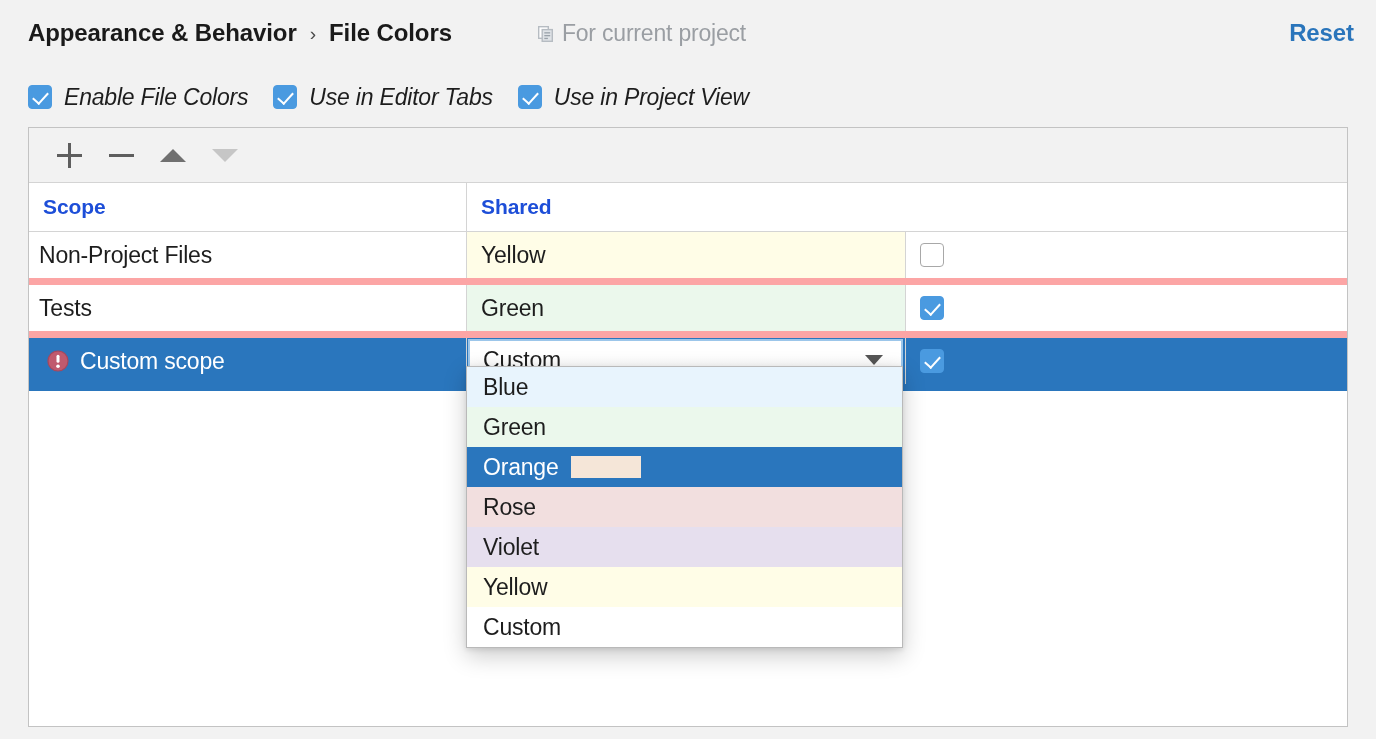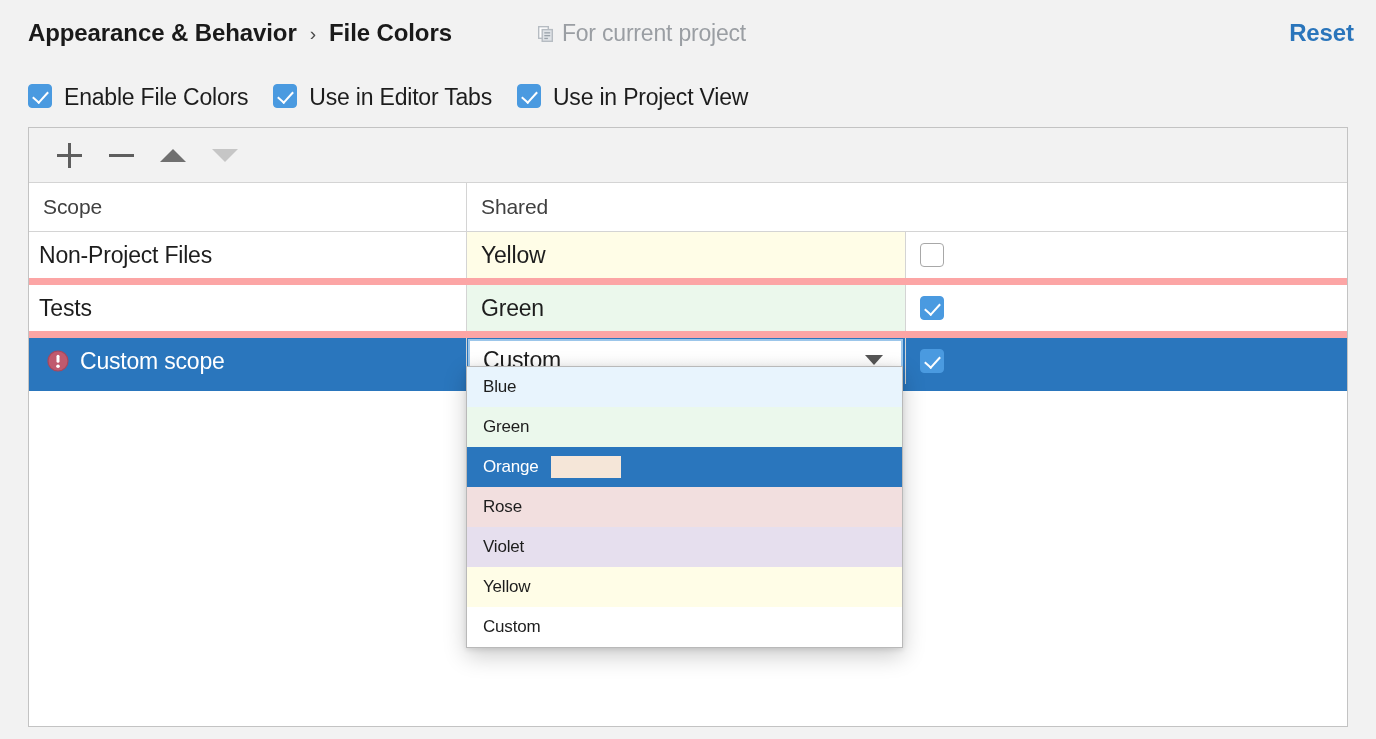--- a/index.html
+++ b/index.html
@@ -78,22 +78,24 @@
   .options-row {
     position: absolute;
     left: 28px;
     top: 78px;
     height: 38px;
     display: flex;
     align-items: center;
   }
   .opt {
     display: flex;
+    align-items: center;
     margin-right: 25px;
     cursor: pointer;
+    font-style: italic;
   }
   .opt:last-child { margin-right: 0; }
   .opt-label {
     font-size: 23px;
     color: #1d1d1d;
     margin-left: 12px;
     letter-spacing: -0.2px;
     white-space: nowrap;
   }
 
@@ -178,26 +180,27 @@
   
   .tbl { width: 100%; }
   .tbl-head {
     display: flex;
     height: 48px;
     background: #ffffff;
     border-bottom: 1px solid #d4d4d4;
   }
   .th {
     font-size: 21px;
-    color: #404040;
+    color: #1d4ed8;
     display: flex;
     align-items: center;
     padding-left: 14px;
     box-sizing: border-box;
     letter-spacing: -0.1px;
+    font-weight: bold;
   }
   .th.sep, .td.sep { border-left: 1px solid #d4d4d4; }
   .col-scope  { width: 437px; flex: 0 0 437px; }
   .col-color  { width: 439px; flex: 0 0 439px; }
   .col-shared { flex: 1 1 auto; }
 
   .tr {
     display: flex;
     height: 46px;
     border-bottom: 7px solid #fca5a5;
@@ -269,21 +272,21 @@
     border: 1px solid #b9b9b9;
     box-sizing: border-box;
     box-shadow: 0 8px 22px rgba(0,0,0,0.20), 0 2px 5px rgba(0,0,0,0.10);
     z-index: 30;
   }
   .dd-item {
     height: 40px;
     display: flex;
     align-items: center;
     padding-left: 16px;
-    font-size: 17px;
+    font-size: 23px;
     color: #1d1d1d;
     letter-spacing: -0.2px;
     cursor: pointer;
     box-sizing: border-box;
   }
   .dd-item.highlight { background: #2a76bd !important; color: #ffffff; }
   .dd-swatch {
     width: 70px;
     height: 22px;
     margin-left: 12px;

